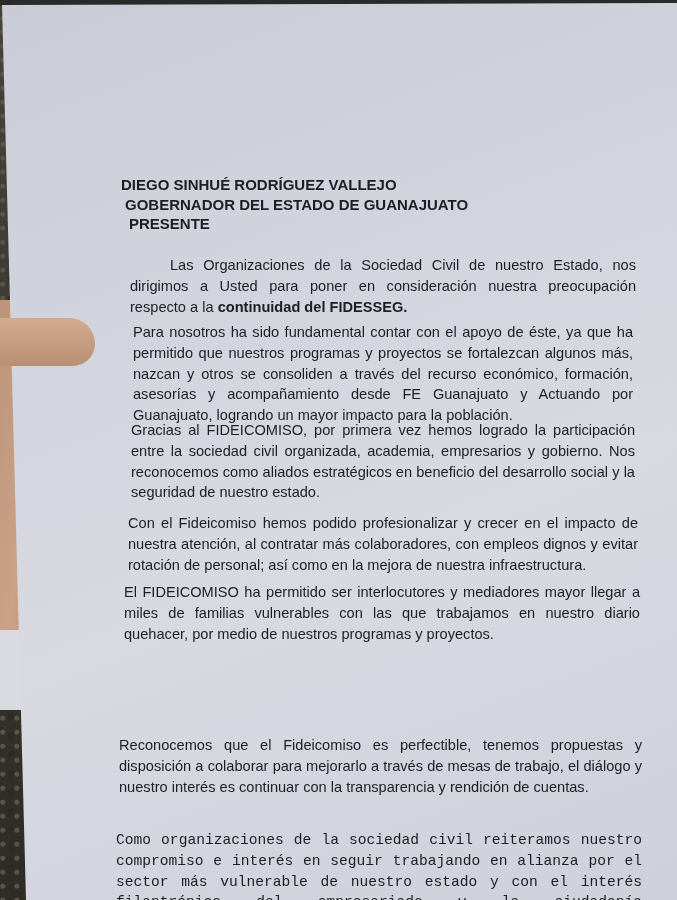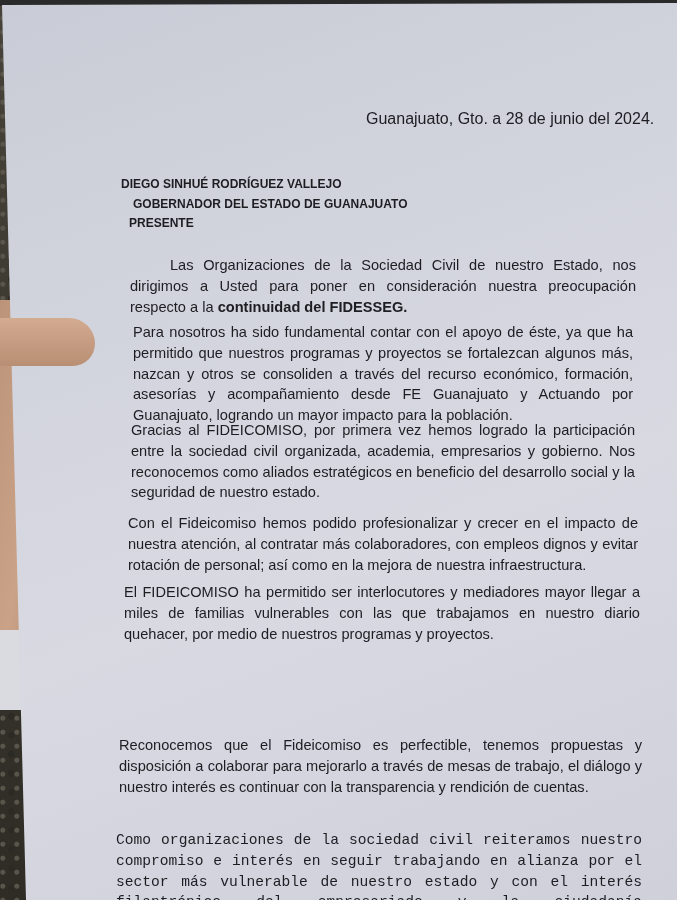--- a/index.html
+++ b/index.html
@@ -31,22 +31,22 @@
     position: absolute; left: 0; top: 318px; width: 95px; height: 48px;
     background: linear-gradient(180deg, #d3ab90 0%, #b98f74 100%);
     border-radius: 0 30px 26px 0;
   }
   .sleeve {
     position: absolute; left: 0; top: 630px; width: 34px; height: 80px;
     background: #d9dbe0; border-radius: 0 10px 10px 0;
   }
   .doc { position: absolute; left: 0; top: 0; width: 677px; height: 900px; color: #1d1d22; font-size: 14.6px; line-height: 20.8px; }
   .date { position: absolute; left: 366px; top: 109px; font-size: 16px; }
-  .addr { position: absolute; left: 121px; top: 175px; font-weight: bold; font-size: 12px; line-height: 19.5px; }
-  .addr div:nth-child(2) { margin-left: 12px; }
+  .addr { position: absolute; left: 121px; top: 175px; font-weight: bold; font-size: 15px; line-height: 19.5px; }
+  .addr div:nth-child(2) { margin-left: 4px; }
   .addr div:nth-child(3) { margin-left: 8px; }
   .para { position: absolute; text-align: justify; }
   .p0 { left: 130px; top: 255px; width: 506px; text-indent: 40px; }
   .p1 { left: 133px; top: 322px; width: 500px; }
   .p2 { left: 131px; top: 420px; width: 504px; }
   .p3 { left: 128px; top: 513px; width: 510px; }
   .p4 { left: 124px; top: 582px; width: 516px; }
   .p5 { left: 122px; top: 659px; width: 518px; }
   .p6 { left: 119px; top: 735px; width: 523px; }
   .p7 { left: 116px; top: 830px; width: 526px; font-family: Liberation Mono, monospace; }
@@ -56,21 +56,20 @@
 <body>
 
 <div class="ground"></div>
 <div class="topstrip"></div>
 <div class="hand"></div>
 <div class="sleeve"></div>
 <div class="paper"></div>
 <div class="thumb"></div>
 
 <div class="doc">
-  <div class="date">Guanajuato, Gto. a 28 de junio del 2024.</div>
 
   <div class="addr">
     <div>DIEGO SINHUÉ RODRÍGUEZ VALLEJO</div>
     <div>GOBERNADOR DEL ESTADO DE GUANAJUATO</div>
     <div>PRESENTE</div>
   </div>
 
   <div class="para p0"><span>Las Organizaciones de la Sociedad Civil de nuestro Estado, nos dirigimos a Usted para poner en consideración nuestra preocupación respecto a la </span><b>continuidad del FIDESSEG.</b></div>
 
   <div class="para p2">Gracias al FIDEICOMISO, por primera vez hemos logrado la participación entre la sociedad civil organizada, academia, empresarios y gobierno. Nos reconocemos como aliados estratégicos en beneficio del desarrollo social y la seguridad de nuestro estado.</div>

